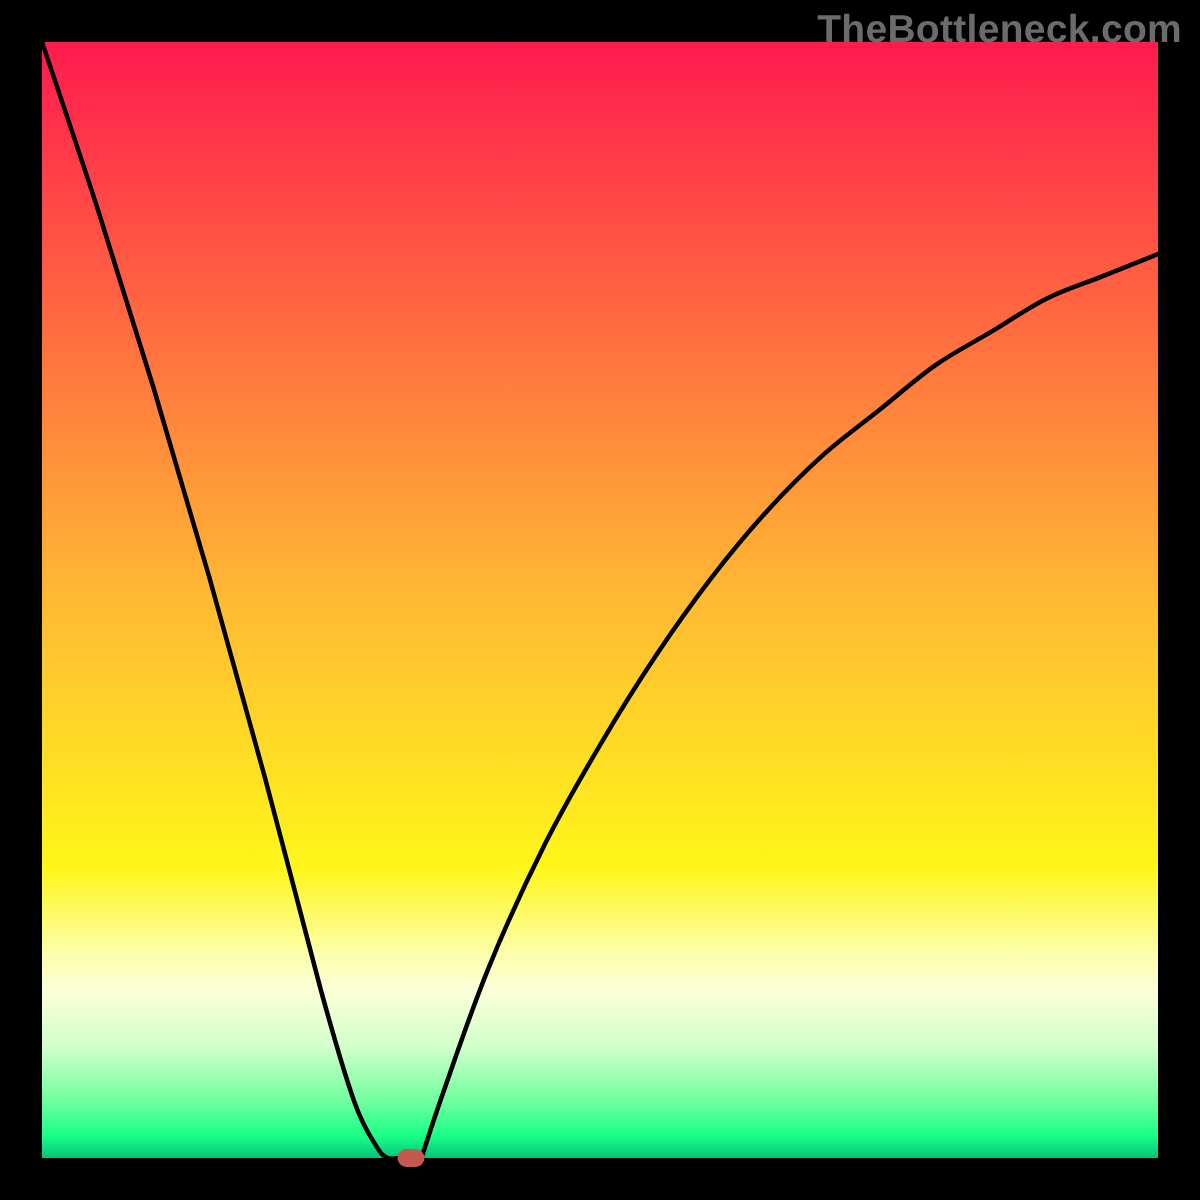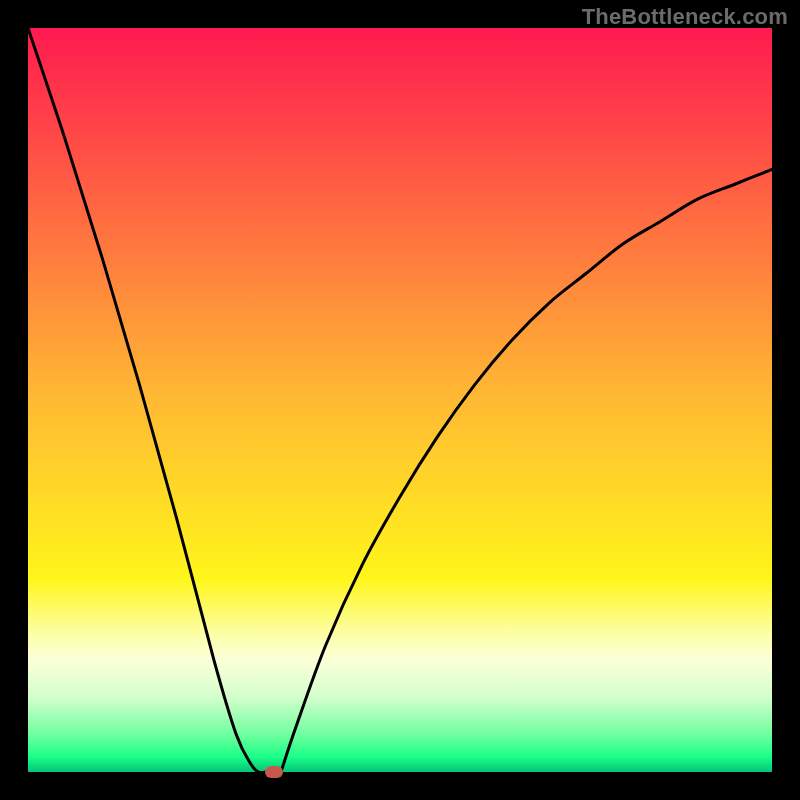--- a/index.html
+++ b/index.html
@@ -24,21 +24,21 @@
     left: 0;
     top: 0;
     width: 100%;
     height: 100%;
   }
   .watermark {
     position: absolute;
     top: 4px;
     right: 12px;
     color: #6b6b6b;
-    font-size: 22px;
+    font-size: 26px;
     font-weight: 600;
     letter-spacing: 0.2px;
     user-select: none;
   }
   svg.curve {
     position: absolute;
     left: 0;
     top: 0;
     width: 100%;
     height: 100%;

